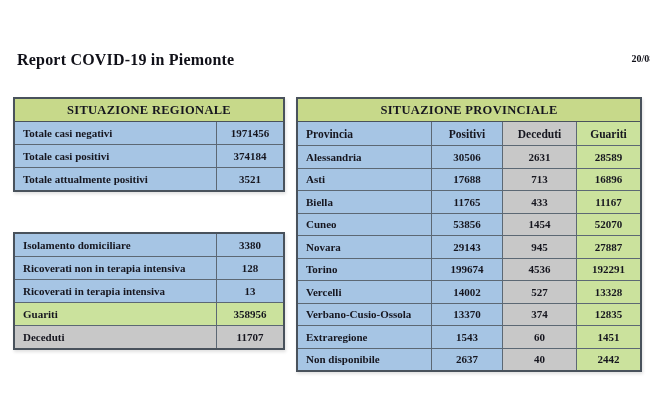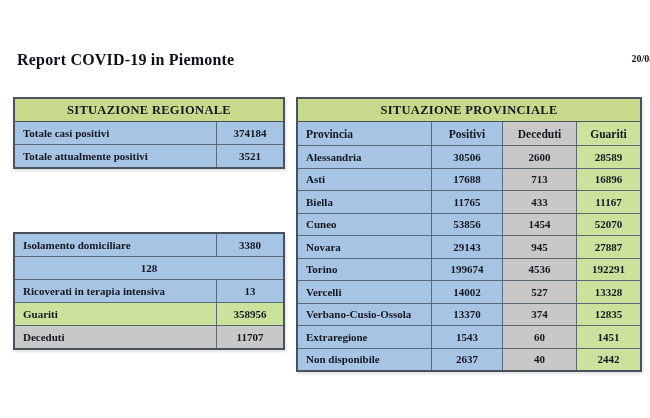--- a/index.html
+++ b/index.html
@@ -92,35 +92,40 @@
 <body>
 
 <div class="canvas">
 
   <div class="title">Report COVID-19 in Piemonte</div>
   <div class="date">20/08/2021</div>
 
   <div class="tbl tbl-regional">
     <div class="tbl-title bg-hgreen">SITUAZIONE REGIONALE</div>
     <div class="row">
+      <div class="cell lbl bg-blue">Totale casi negativi</div>
+      <div class="cell val bg-blue">1971456</div>
+    </div>
+    <div class="row">
       <div class="cell lbl bg-blue">Totale casi positivi</div>
       <div class="cell val bg-blue">374184</div>
     </div>
     <div class="row">
       <div class="cell lbl bg-blue">Totale attualmente positivi</div>
       <div class="cell val bg-blue">3521</div>
     </div>
   </div>
 
   <div class="tbl tbl-status">
     <div class="row">
       <div class="cell lbl bg-blue">Isolamento domiciliare</div>
       <div class="cell val bg-blue">3380</div>
     </div>
     <div class="row">
+      <div class="cell lbl bg-blue">Ricoverati non in terapia intensiva</div>
       <div class="cell val bg-blue">128</div>
     </div>
     <div class="row">
       <div class="cell lbl bg-blue">Ricoverati in terapia intensiva</div>
       <div class="cell val bg-blue">13</div>
     </div>
     <div class="row">
       <div class="cell lbl bg-green">Guariti</div>
       <div class="cell val bg-green">358956</div>
     </div>
@@ -134,21 +139,21 @@
     <div class="tbl-title bg-hgreen">SITUAZIONE PROVINCIALE</div>
     <div class="row head">
       <div class="cell c0 bg-blue">Provincia</div>
       <div class="cell c1 bg-blue">Positivi</div>
       <div class="cell c2 bg-gray">Deceduti</div>
       <div class="cell c3 bg-green">Guariti</div>
     </div>
     <div class="row">
       <div class="cell c0 bg-blue">Alessandria</div>
       <div class="cell c1 bg-blue">30506</div>
-      <div class="cell c2 bg-gray">2600</div>
+      <div class="cell c2 bg-gray">2631</div>
       <div class="cell c3 bg-green">28589</div>
     </div>
     <div class="row">
       <div class="cell c0 bg-blue">Asti</div>
       <div class="cell c1 bg-blue">17688</div>
       <div class="cell c2 bg-gray">713</div>
       <div class="cell c3 bg-green">16896</div>
     </div>
     <div class="row">
       <div class="cell c0 bg-blue">Biella</div>

